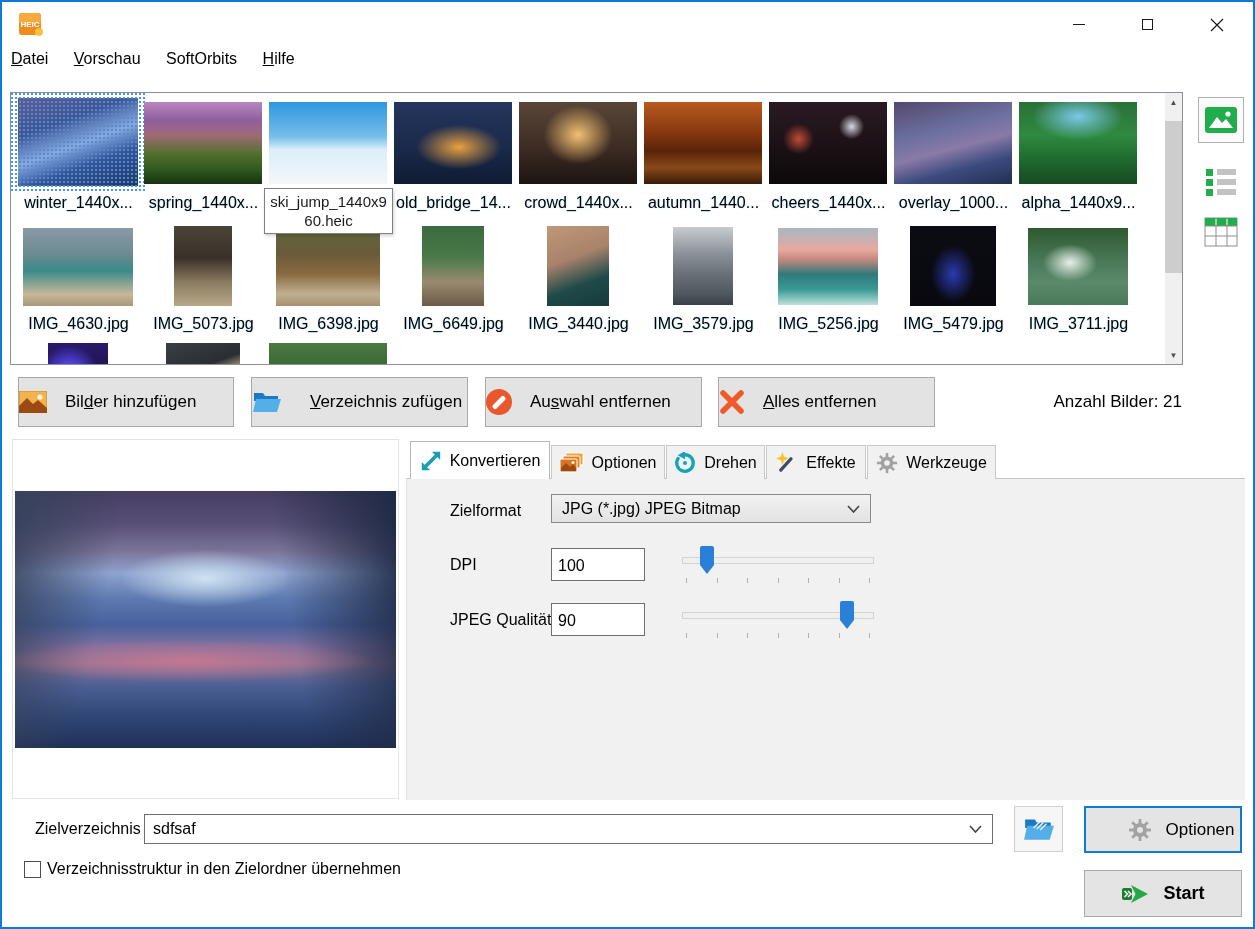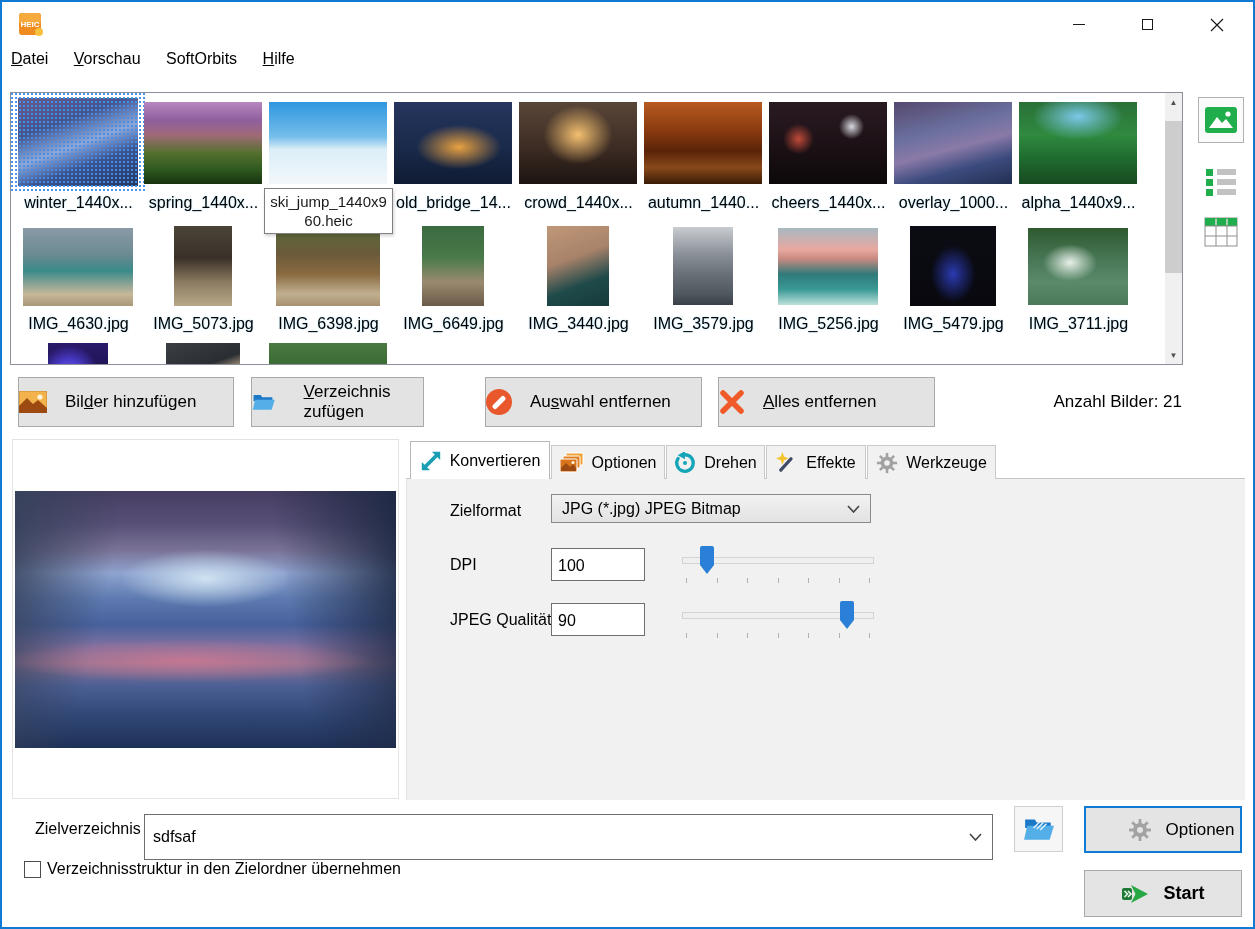--- a/index.html
+++ b/index.html
@@ -100,21 +100,21 @@
   .tinput { position:absolute; width:94px; height:33px; border:1px solid #6e6e6e; background:#fff; font-size:16px;
       font-family:"Liberation Sans",sans-serif; padding:2px 6px 0 6px; color:#000; vertical-align:top; }
   .slider { position:absolute; left:680px; top:0; width:192px; height:44px; }
   .slider .track { position:absolute; left:0; top:15px; width:192px; height:7px; background:#efefef; border:1px solid #d4d4d4; }
   .slider .sthumb { position:absolute; top:4px; width:14px; height:28px; background:#2a7fd6; border-radius:2px 2px 0 0;
       clip-path:polygon(0 0,100% 0,100% 68%,50% 100%,0 68%); }
   .slider .ticks { position:absolute; left:4px; right:4px; top:36px; display:flex; justify-content:space-between; }
   .slider .tick { width:1px; height:5px; background:#b0b0b0; }
 
   
-  .combo { position:absolute; left:142px; top:812px; width:849px; height:46px; border:1px solid #6e6e6e; background:#fff; display:flex; align-items:center; }
+  .combo { position:absolute; left:142px; top:812px; width:849px; height:30px; border:1px solid #6e6e6e; background:#fff; display:flex; align-items:center; }
   .combo input { border:none; outline:none; flex:1; height:100%; font-size:16px; font-family:"Liberation Sans",sans-serif; padding:0 8px; color:#000; }
   .combo .chev { padding:0 10px; }
   .browsebtn { position:absolute; left:1012px; top:804px; width:49px; height:46px; background:#f6f6f6; border:1px solid #cfcfcf; display:flex; align-items:center; justify-content:center; }
   .bigbtn { position:absolute; left:1082px; width:158px; height:47px; background:#e4e4e4; display:flex; align-items:center; justify-content:center; gap:14px; font-size:17px; color:#000; cursor:default; }
   .optbtn { top:804px; border:2px solid #0f7ad4;padding-left:36px; }
   .startbtn { top:868px; border:1px solid #a9a9a9; font-weight:bold; font-size:18px; }
   .cbox { position:absolute; left:22px; top:859px; width:17px; height:17px; background:#fff; border:1px solid #4d4d4d; }
   .cblabel { position:absolute; left:45px; top:858px; font-size:16px; color:#000; }
 
   
@@ -239,21 +239,21 @@
   </svg>
 
   <div class="tbtn" style="left:16px;width:216px;">
     <svg width="28" height="22" viewBox="0 0 28 22">
       <rect x="0" y="0" width="28" height="22" rx="2" fill="#f2b34c" stroke="#c88a30"></rect>
       <path d="M0 15 L8 7 L14 13 L19 9 L28 17 L28 22 L0 22 Z" fill="#9c4a12"></path>
       <circle cx="21" cy="6" r="2.6" fill="#fdf3d8"></circle>
     </svg>
     <span><span>Bil</span><span class="accel">d</span><span>er hinzufügen</span></span>
   </div>
-  <div class="tbtn" style="left:249px;width:173px;gap:28px;">
+  <div class="tbtn" style="left:249px;width:217px;gap:28px;">
     <svg width="30" height="24" viewBox="0 0 30 24">
       <path d="M2 3 h9 l2 3 h13 v5 H2 Z" fill="#1c79c8"></path>
       <path d="M4 9 h25 l-4 13 H1 Z" fill="#54aee8"></path>
     </svg>
     <span><span class="accel">V</span><span>erzeichnis zufügen</span></span>
   </div>
   <div class="tbtn" style="left:483px;width:217px;">
     <div class="noentry">
         <div class="bar"></div>
       </div>

